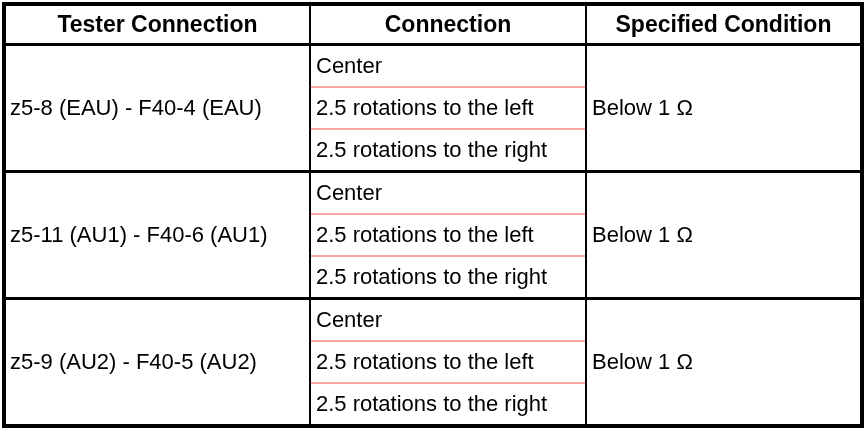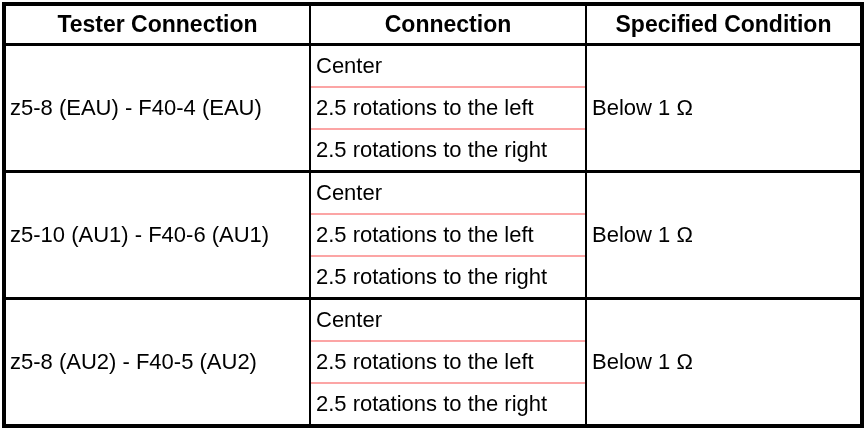--- a/index.html
+++ b/index.html
@@ -84,33 +84,33 @@
         <td class="spec" rowspan="3">Below 1 Ω</td>
       </tr>
       <tr class="sub">
         <td class="cond">2.5 rotations to the left</td>
       </tr>
       <tr class="sub">
         <td class="cond">2.5 rotations to the right</td>
       </tr>
 
       <tr class="group-first">
-        <td class="tester" rowspan="3">z5-10 (AU1) - F40-6 (AU1)</td>
+        <td class="tester" rowspan="3">z5-11 (AU1) - F40-6 (AU1)</td>
         <td class="cond">Center</td>
         <td class="spec" rowspan="3">Below 1 Ω</td>
       </tr>
       <tr class="sub">
         <td class="cond">2.5 rotations to the left</td>
       </tr>
       <tr class="sub">
         <td class="cond">2.5 rotations to the right</td>
       </tr>
 
       <tr class="group-first">
-        <td class="tester" rowspan="3">z5-8 (AU2) - F40-5 (AU2)</td>
+        <td class="tester" rowspan="3">z5-9 (AU2) - F40-5 (AU2)</td>
         <td class="cond">Center</td>
         <td class="spec" rowspan="3">Below 1 Ω</td>
       </tr>
       <tr class="sub">
         <td class="cond">2.5 rotations to the left</td>
       </tr>
       <tr class="sub">
         <td class="cond">2.5 rotations to the right</td>
       </tr>
     </tbody>

